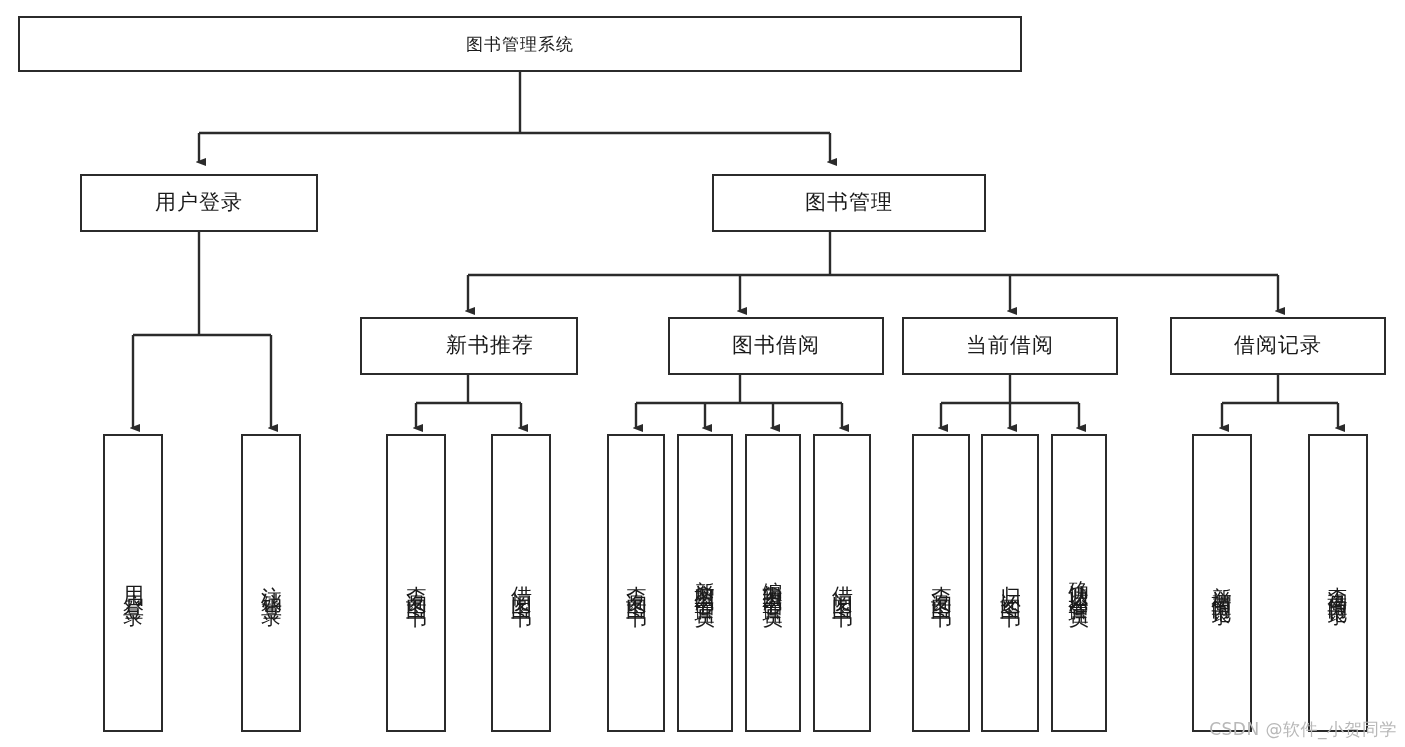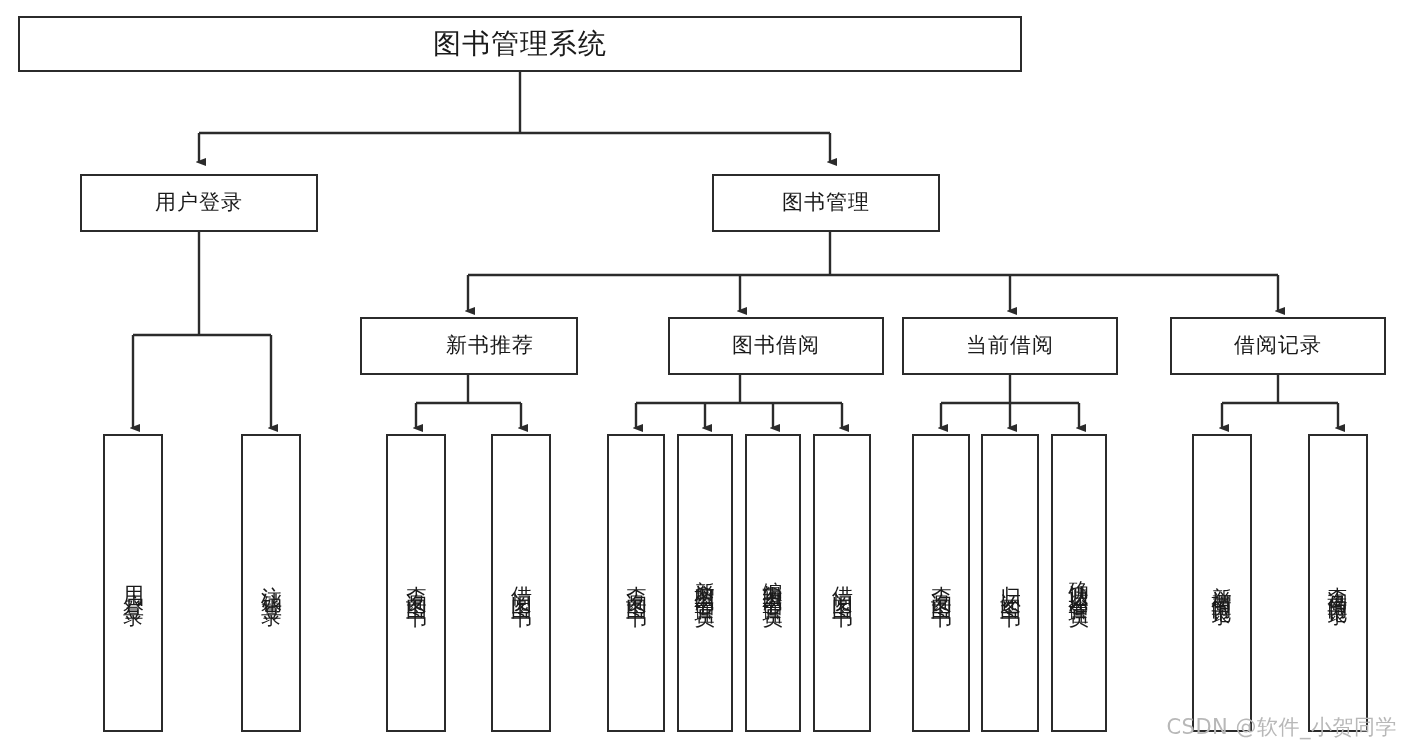--- a/index.html
+++ b/index.html
@@ -35,21 +35,21 @@
     z-index: 2;
   }
   .node-label {
     font-size: 21px;
     color: #1a1a1a;
     line-height: 1.1;
     white-space: nowrap;
     letter-spacing: 1px;
   }
   .node.title .node-label {
-    font-size: 28px;
+    font-size: 17px;
   }
   .leaf {
     align-items: center;
     justify-content: center;
   }
   .leaf .node-label {
     writing-mode: vertical-rl;
     text-orientation: upright;
     font-size: 21px;
     letter-spacing: 7px;
@@ -58,21 +58,21 @@
     text-indent: 0;
   }
   .leaf.dense .node-label {
     letter-spacing: 4px;
     font-size: 20px;
   }
   .watermark {
     position: absolute;
     right: 8px;
     bottom: 6px;
-    font-size: 21px;
+    font-size: 17px;
     color: #b8b8b8;
     letter-spacing: 0.5px;
     z-index: 5;
     white-space: nowrap;
   }
 </style>
 </head>
 <body>
 
 <div id="canvas">
@@ -127,21 +127,21 @@
     </g>
   </svg>
 
   <div class="node title" style="left:18px; top:16px; width:1004px; height:56px;">
     <span class="node-label">图书管理系统</span>
   </div>
 
   <div class="node" style="left:80px; top:174px; width:238px; height:58px;">
     <span class="node-label">用户登录</span>
   </div>
-  <div class="node" style="left:712px; top:174px; width:228px; height:58px;">
+  <div class="node" style="left:712px; top:174px; width:274px; height:58px;">
     <span class="node-label">图书管理</span>
   </div>
 
   <div class="node" style="left:360px; top:317px; width:218px; height:58px;padding-left:42px;">
     <span class="node-label">新书推荐</span>
   </div>
   <div class="node" style="left:668px; top:317px; width:216px; height:58px;">
     <span class="node-label">图书借阅</span>
   </div>
   <div class="node" style="left:1170px; top:317px; width:216px; height:58px;">

